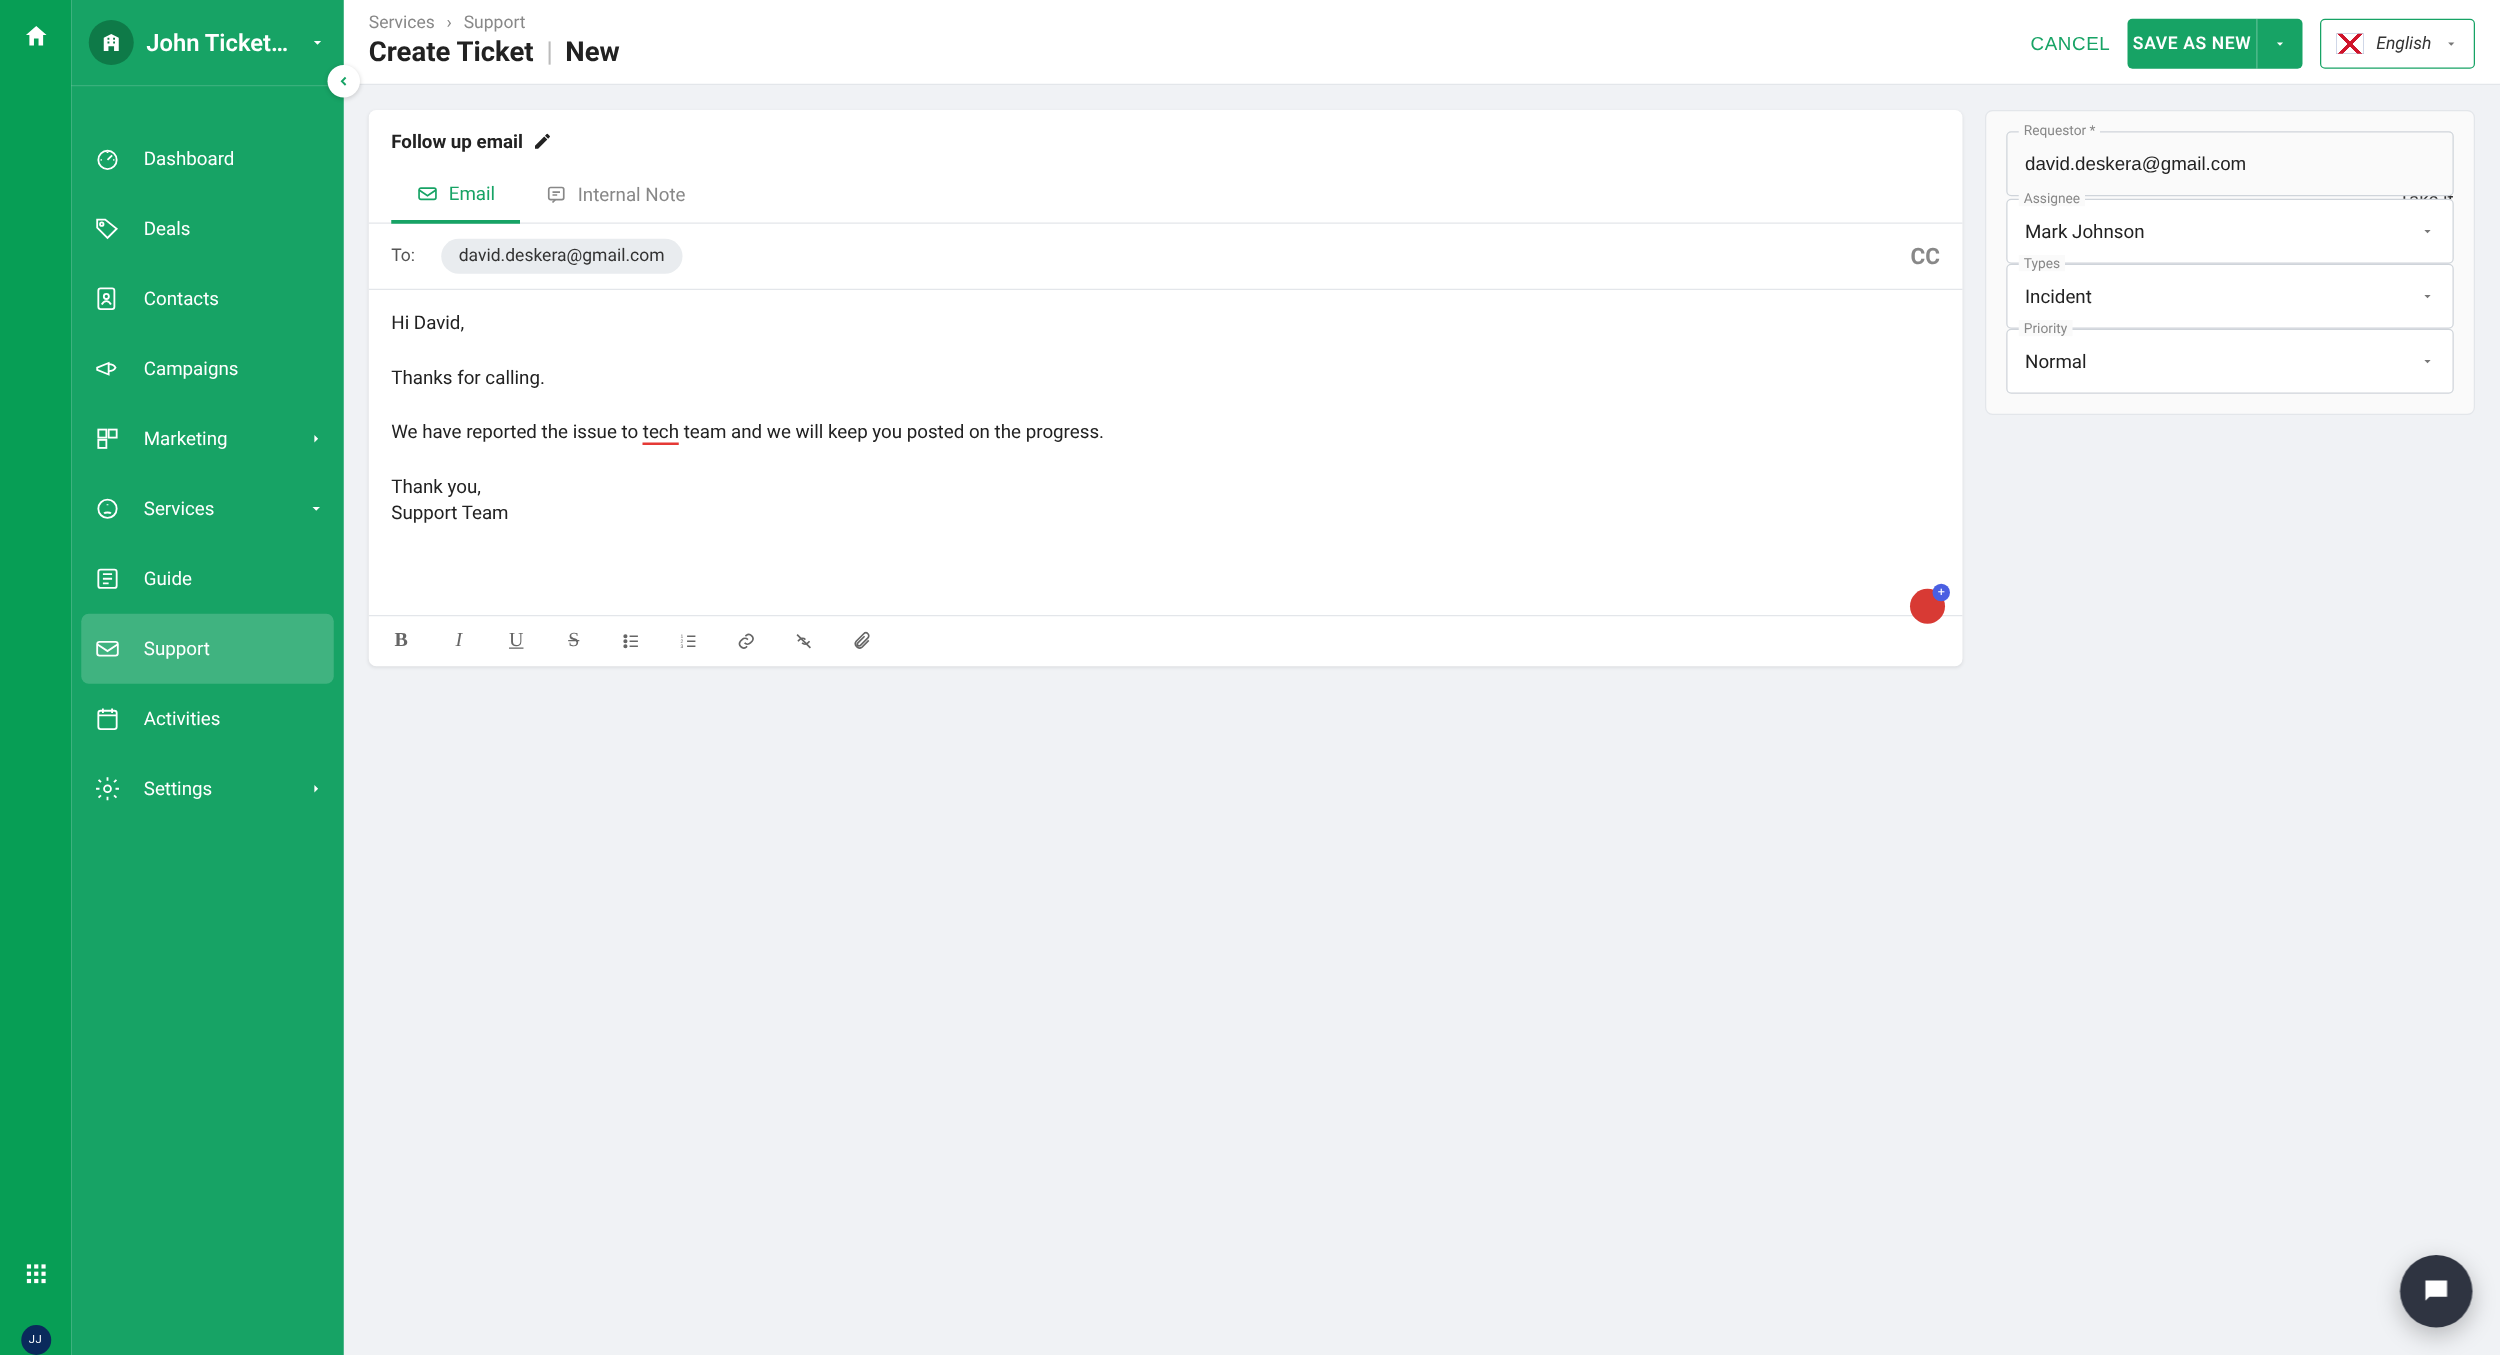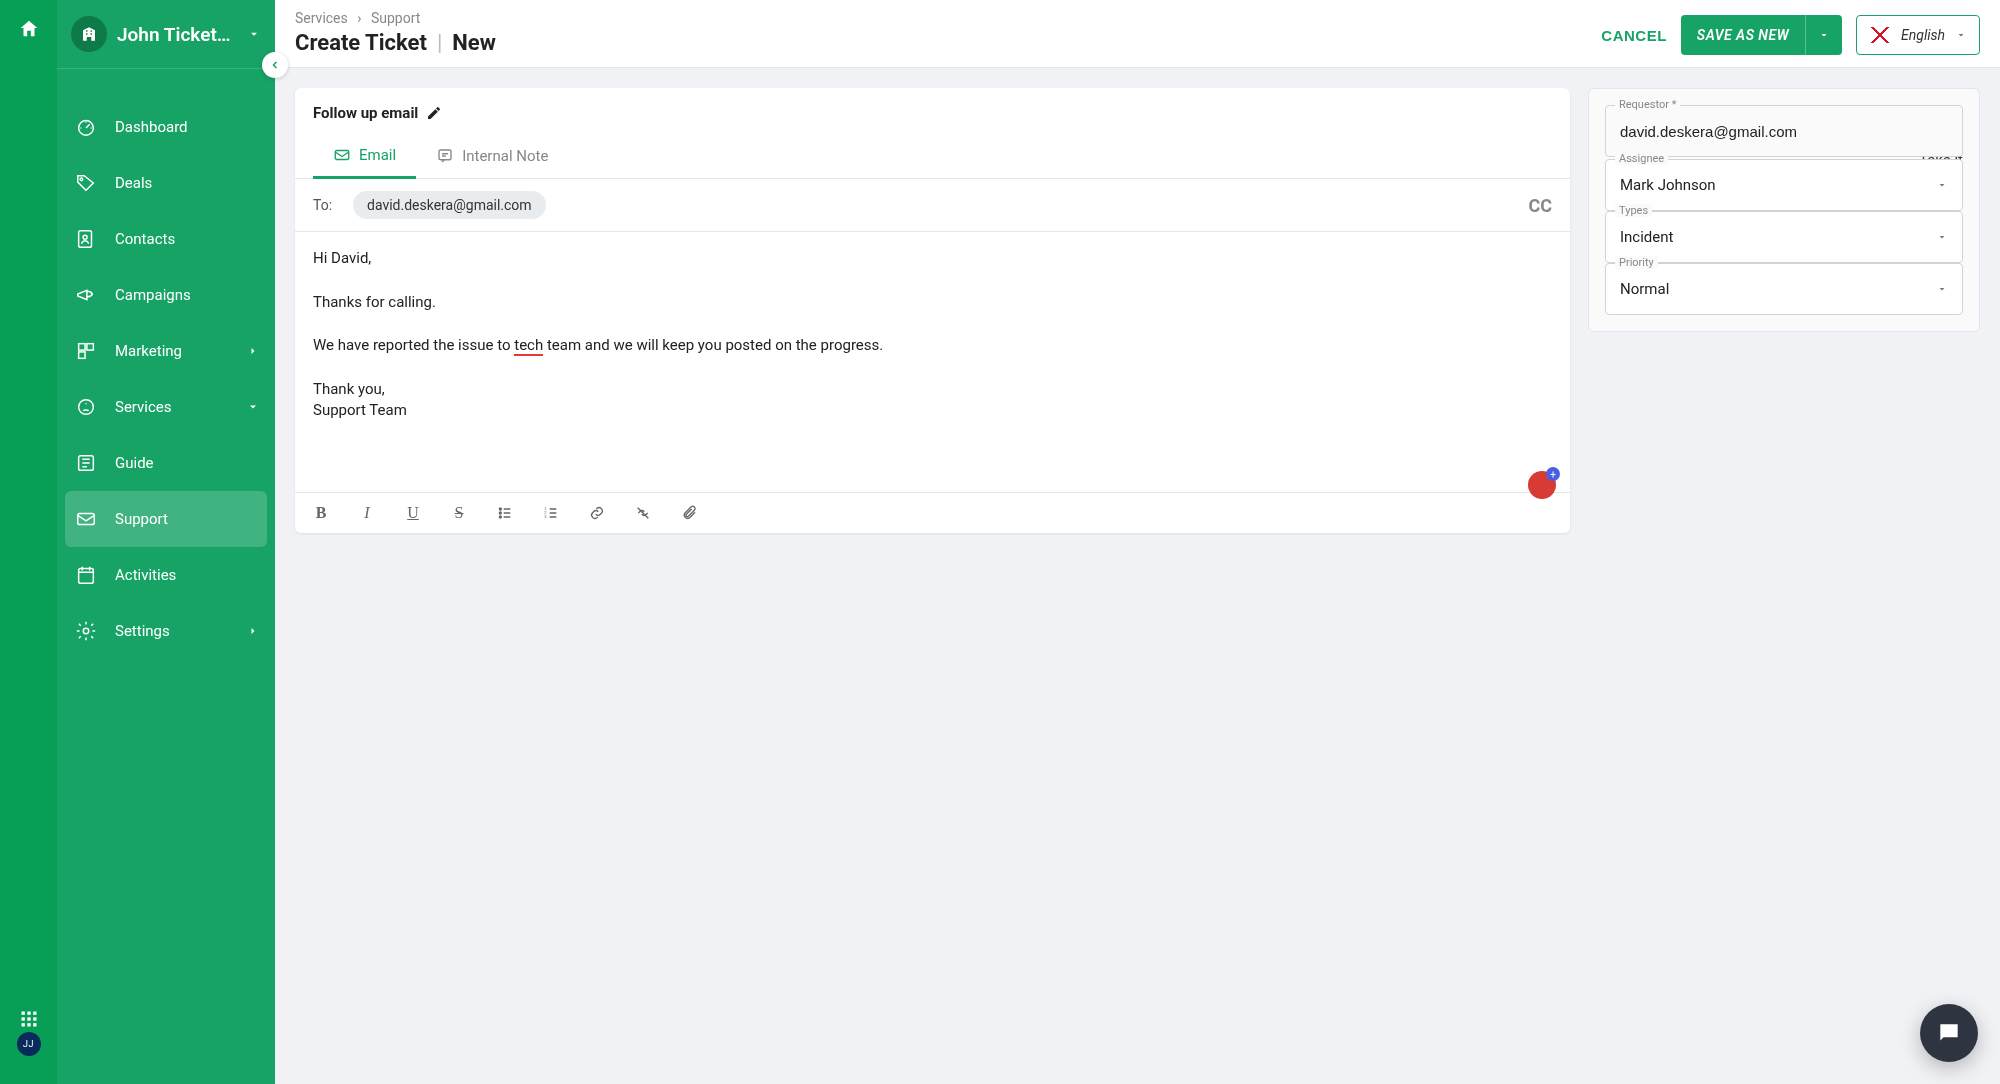--- a/index.html
+++ b/index.html
@@ -17,21 +17,21 @@
     width: 57px;
     background: #079e55;
     display: flex;
     flex-direction: column;
     align-items: center;
     padding-top: 10px;
     position: relative;
   }
   .rail .home { color: #fff; padding: 8px; cursor: pointer; }
   .rail .apps { position: absolute; bottom: 55px; color: #fff; cursor: pointer; }
-  .rail .avatar { position: absolute; bottom: 28px; width: 24px; height: 24px; border-radius: 50%; background: #0a2a5c; color: #fff; font-size: 9px; display: flex; align-items: center; justify-content: center; letter-spacing: 0.5px;}
+  .rail .avatar { position: absolute; bottom: 0; width: 24px; height: 24px; border-radius: 50%; background: #0a2a5c; color: #fff; font-size: 9px; display: flex; align-items: center; justify-content: center; letter-spacing: 0.5px;}
   
   .sidebar {
     width: 218px;
     background: #17a365;
     color: #fff;
     position: relative;
     display: flex;
     flex-direction: column;
   }
   .org-switcher {
@@ -73,27 +73,27 @@
     background: #fff;
     border-bottom: 1px solid #e3e6ea;
     padding: 10px 20px 12px 20px;
     display: flex; align-items: flex-end; justify-content: space-between;
   }
   .breadcrumb { color: #888; font-size: 14px; margin-bottom: 4px; }
   .breadcrumb .sep { margin: 0 6px; }
   .page-title { font-size: 22px; font-weight: 700; display: flex; align-items: center; gap: 8px;}
   .page-title .pipe { color: #bbb; font-weight: 400; margin: 0 2px;}
   .top-actions { display: flex; align-items: center; gap: 14px; }
-  .btn-cancel { color: #17a365; font-weight: 700; letter-spacing: .5px; font-size: 15px; cursor: pointer; background: none; border: none;}
+  .btn-cancel { color: #17a365; font-weight: 400; letter-spacing: .5px; font-size: 15px; cursor: pointer; background: none; border: none;}
   .btn-save {
     background: #17a365; color: #fff; border: none; border-radius: 4px;
     display: flex; align-items: center; cursor: pointer; overflow: hidden;
     height: 40px;
   }
-  .btn-save .lbl { padding: 0 16px; font-size: 14px; font-weight: 600; letter-spacing: .5px; font-style: italic;}
+  .btn-save .lbl { padding: 0 4px; font-size: 14px; font-weight: 600; letter-spacing: .5px;}
   .btn-save .drop { padding: 0 12px; border-left: 1px solid rgba(255,255,255,.3); height: 100%; display:flex; align-items:center;}
   .lang {
     border: 1px solid #17a365; border-radius: 4px; height: 40px;
     padding: 0 12px; display: flex; align-items: center; gap: 10px; cursor: pointer;
     color: #333; background: #fff; font-style: italic;
   }
   .lang .flag { width: 22px; height: 16px; background: linear-gradient(180deg,#002b7f 33%, #fff 33% 66%, #cf142b 66%);}
   .lang .chev2 { color: #777; }
   
   .content { flex: 1; padding: 20px; display: flex; gap: 18px; align-items: flex-start; overflow: auto;}

